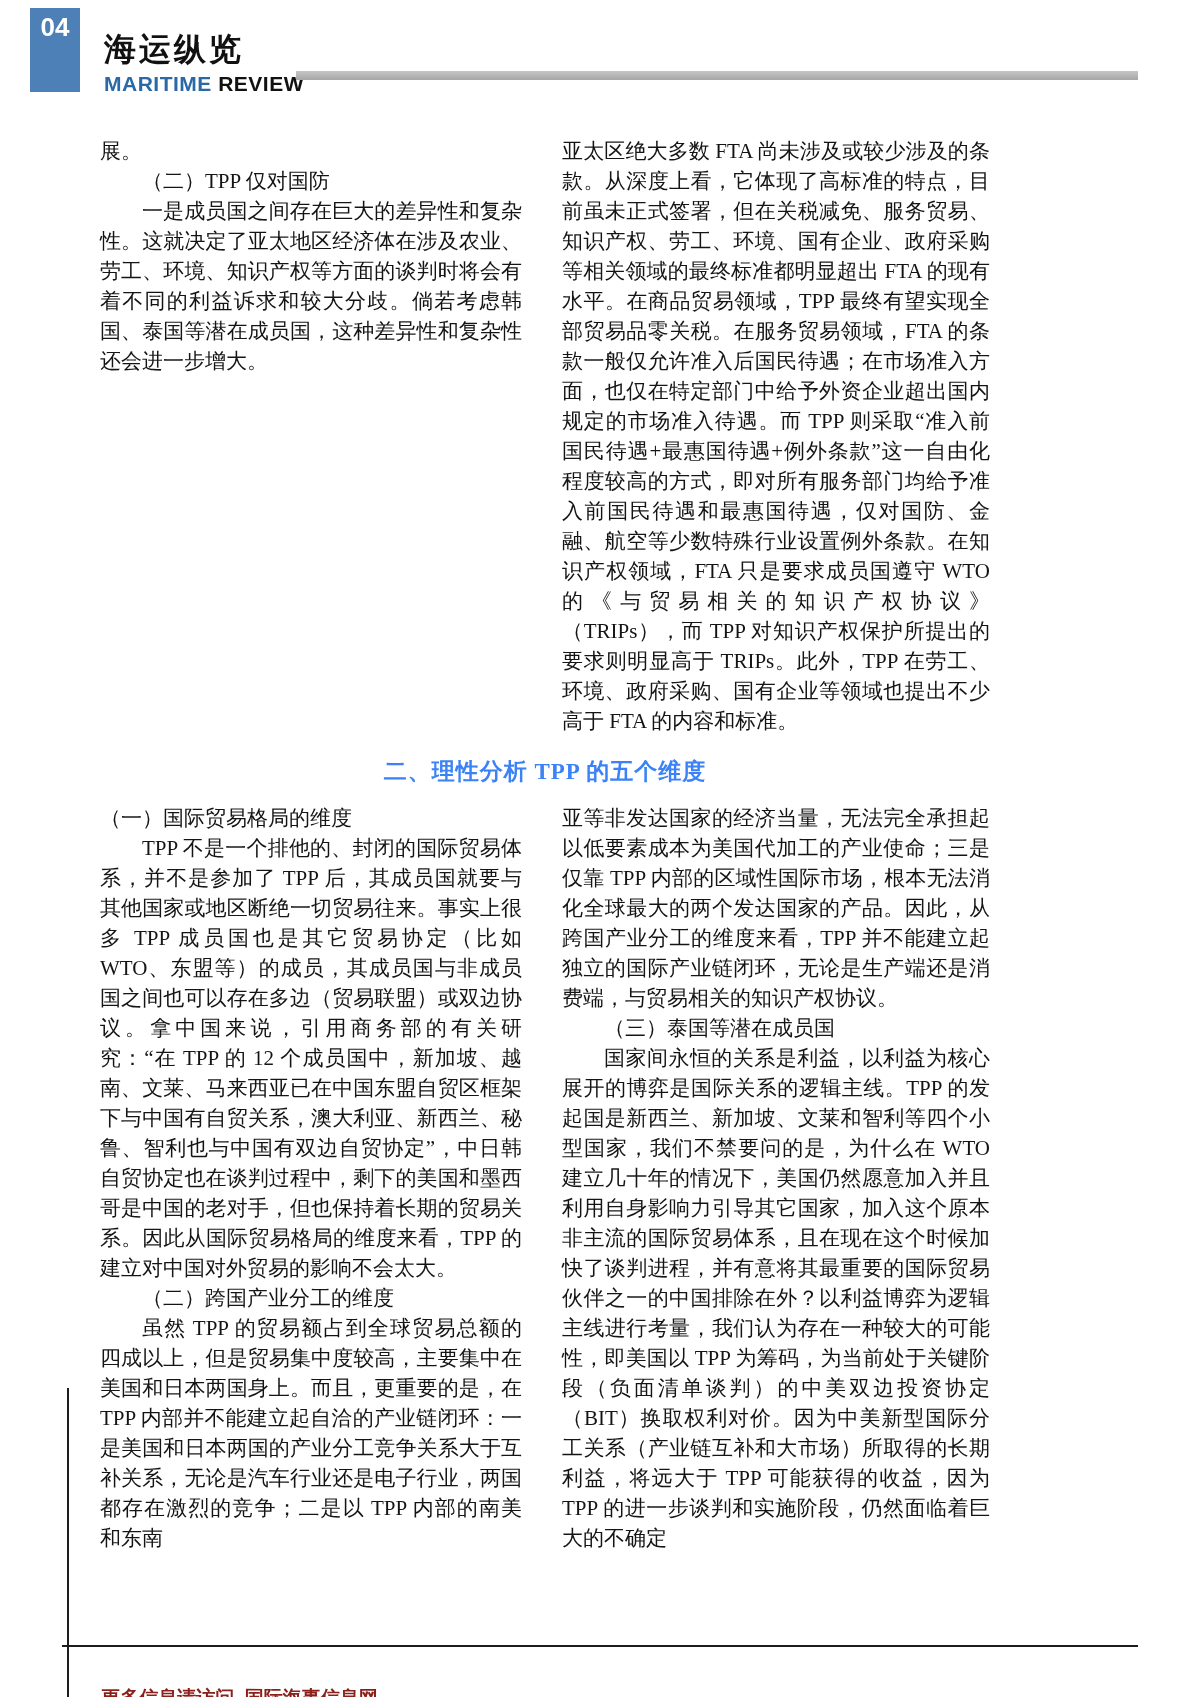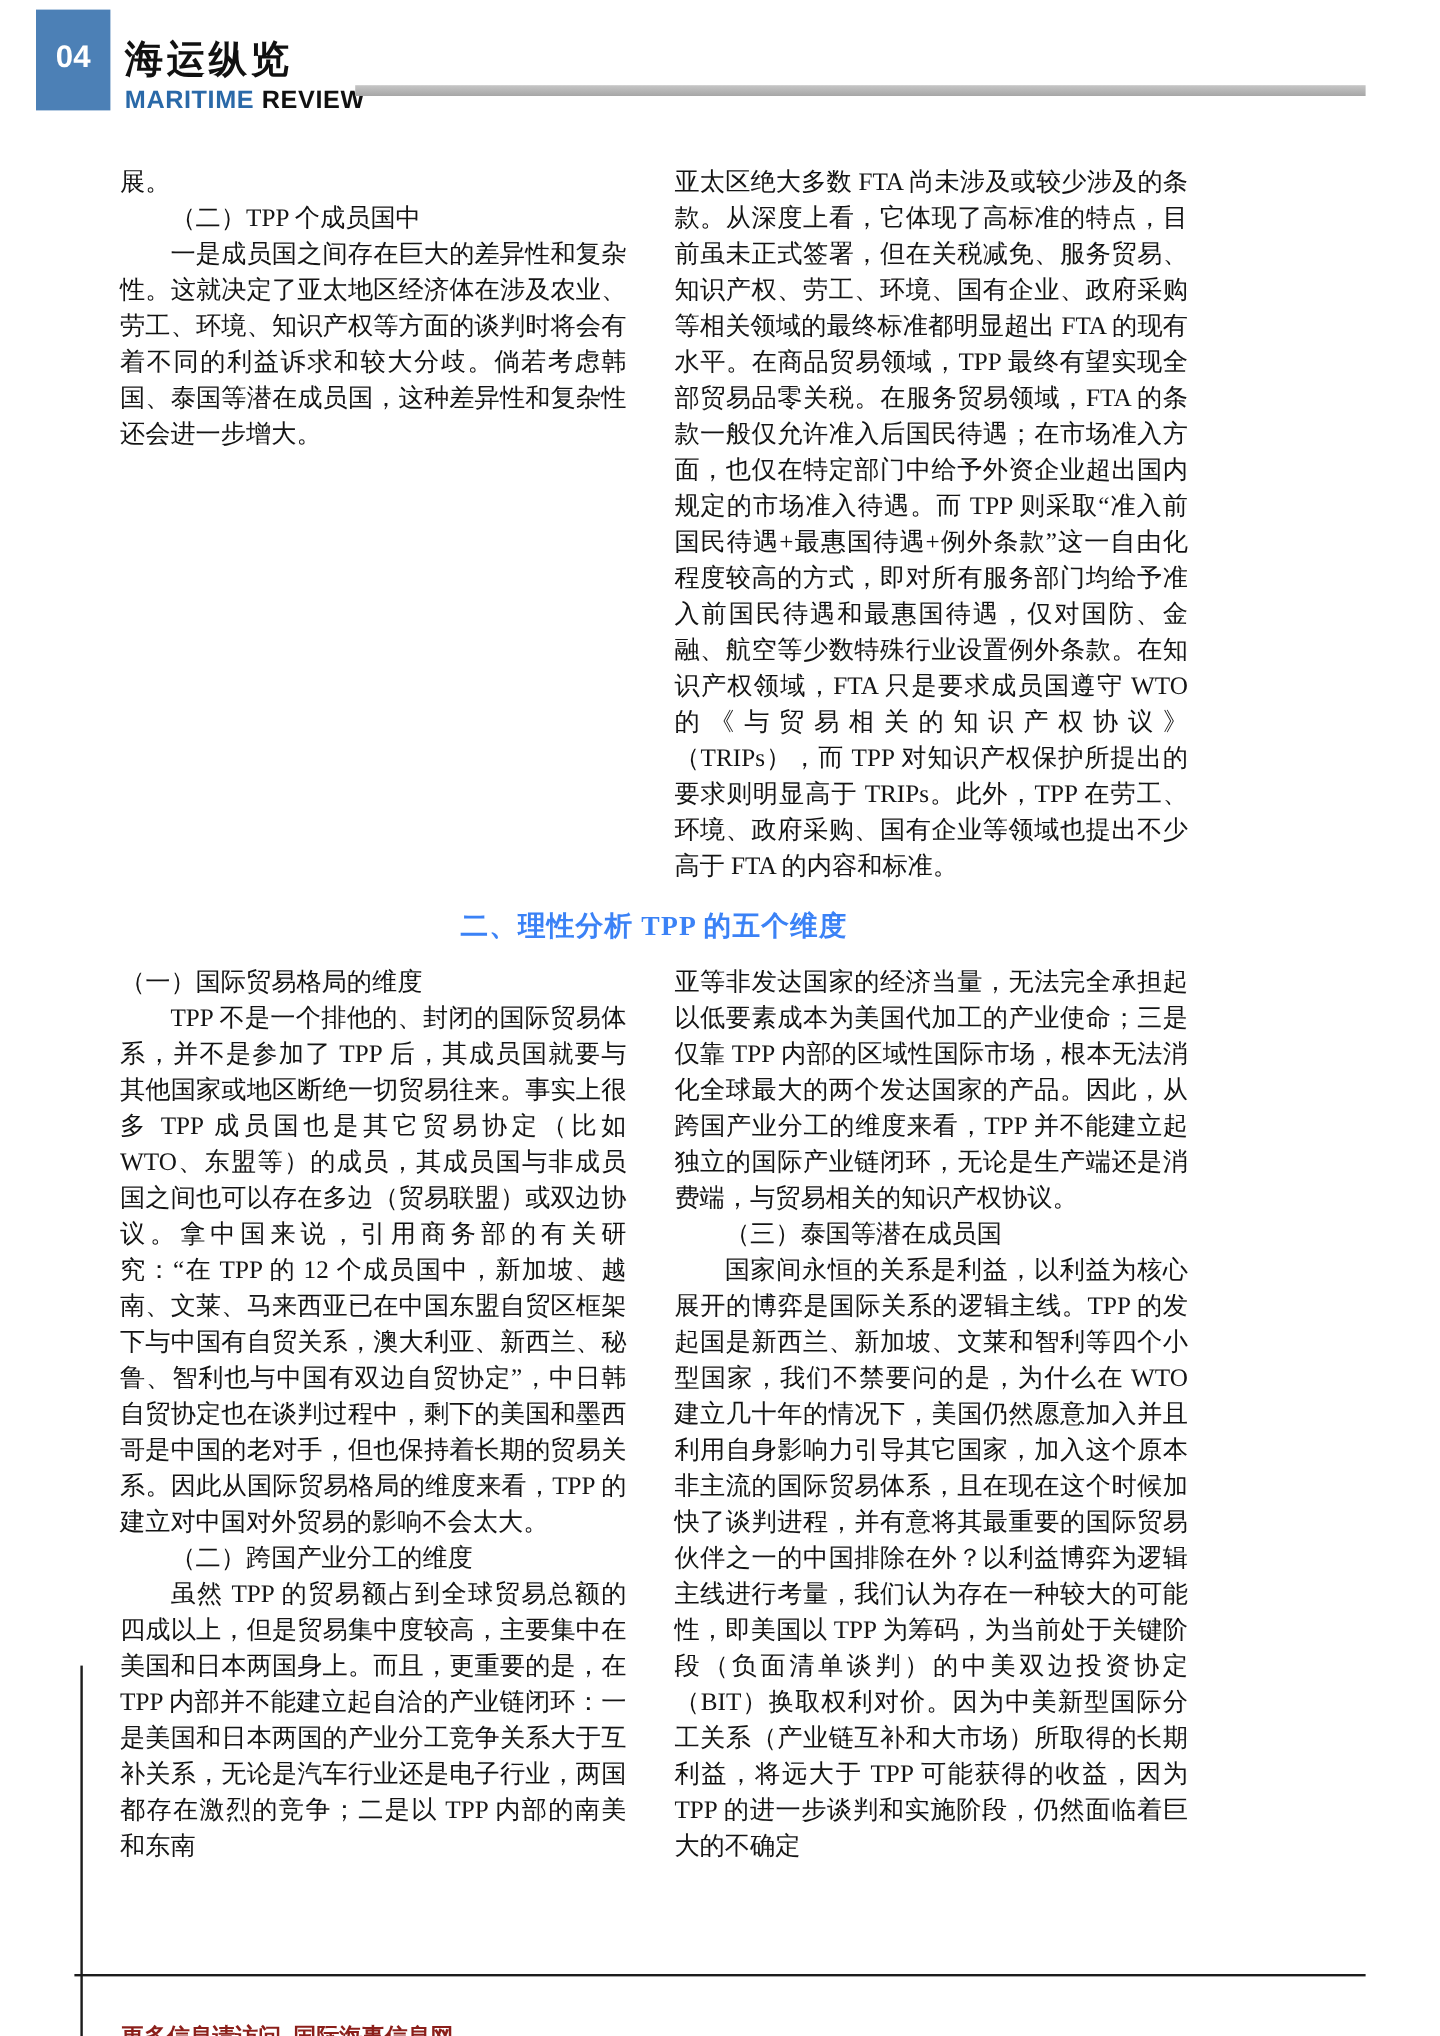--- a/index.html
+++ b/index.html
@@ -9,24 +9,24 @@
     height: 1697px;
     background: #ffffff;
     overflow: hidden;
     font-family: "Liberation Serif", "DejaVu Serif", serif;
     color: var(--color-text_black, #1a1a1a);
   }
 
   
   .page-badge {
     position: absolute; left: 30px; top: 8px;
-    width: 62px; height: 84px;
+    width: 50px; height: 84px;
     background: var(--color-badge_blue, #4c80b6);
     display: flex; justify-content: center; align-items: flex-start;
-    padding-top: 26px; box-sizing: border-box;
+    padding-top: 6px; box-sizing: border-box;
   }
   .page-badge span {
     color: #ffffff; font-family: "Liberation Sans", sans-serif;
     font-weight: bold; font-size: 26px; line-height: 1;
   }
   .masthead { position: absolute; left: 104px; top: 16px; }
   .title-cn {
     font-family: "Liberation Sans", sans-serif;
     font-weight: bold; font-size: 32px; line-height: 44px;
     letter-spacing: 3px; color: #111111; margin-top: 11px;
@@ -90,21 +90,21 @@
       <span class="blue">MARITIME</span>
       <span>REVIEW</span>
     </div>
   </div>
   <div class="gray-bar"></div>
 
   <div class="content">
     <div class="cols">
       <div class="col-l">
           <p class="para">展。</p>
-          <p class="para indent">（二）TPP 个成员国中</p>
+          <p class="para indent">（二）TPP 仅对国防</p>
           <p class="para indent">一是成员国之间存在巨大的差异性和复杂性。这就决定了亚太地区经济体在涉及农业、劳工、环境、知识产权等方面的谈判时将会有着不同的利益诉求和较大分歧。倘若考虑韩国、泰国等潜在成员国，这种差异性和复杂性还会进一步增大。</p>
         </div>
       <div class="col-r">
           <p class="para">亚太区绝大多数 FTA 尚未涉及或较少涉及的条款。从深度上看，它体现了高标准的特点，目前虽未正式签署，但在关税减免、服务贸易、知识产权、劳工、环境、国有企业、政府采购等相关领域的最终标准都明显超出 FTA 的现有水平。在商品贸易领域，TPP 最终有望实现全部贸易品零关税。在服务贸易领域，FTA 的条款一般仅允许准入后国民待遇；在市场准入方面，也仅在特定部门中给予外资企业超出国内规定的市场准入待遇。而 TPP 则采取“准入前国民待遇+最惠国待遇+例外条款”这一自由化程度较高的方式，即对所有服务部门均给予准入前国民待遇和最惠国待遇，仅对国防、金融、航空等少数特殊行业设置例外条款。在知识产权领域，FTA 只是要求成员国遵守 WTO 的《与贸易相关的知识产权协议》（TRIPs），而 TPP 对知识产权保护所提出的要求则明显高于 TRIPs。此外，TPP 在劳工、环境、政府采购、国有企业等领域也提出不少高于 FTA 的内容和标准。</p>
         </div>
     </div>
 
     <h2 class="section-heading">二、理性分析 TPP 的五个维度</h2>
 
     <div class="cols">

